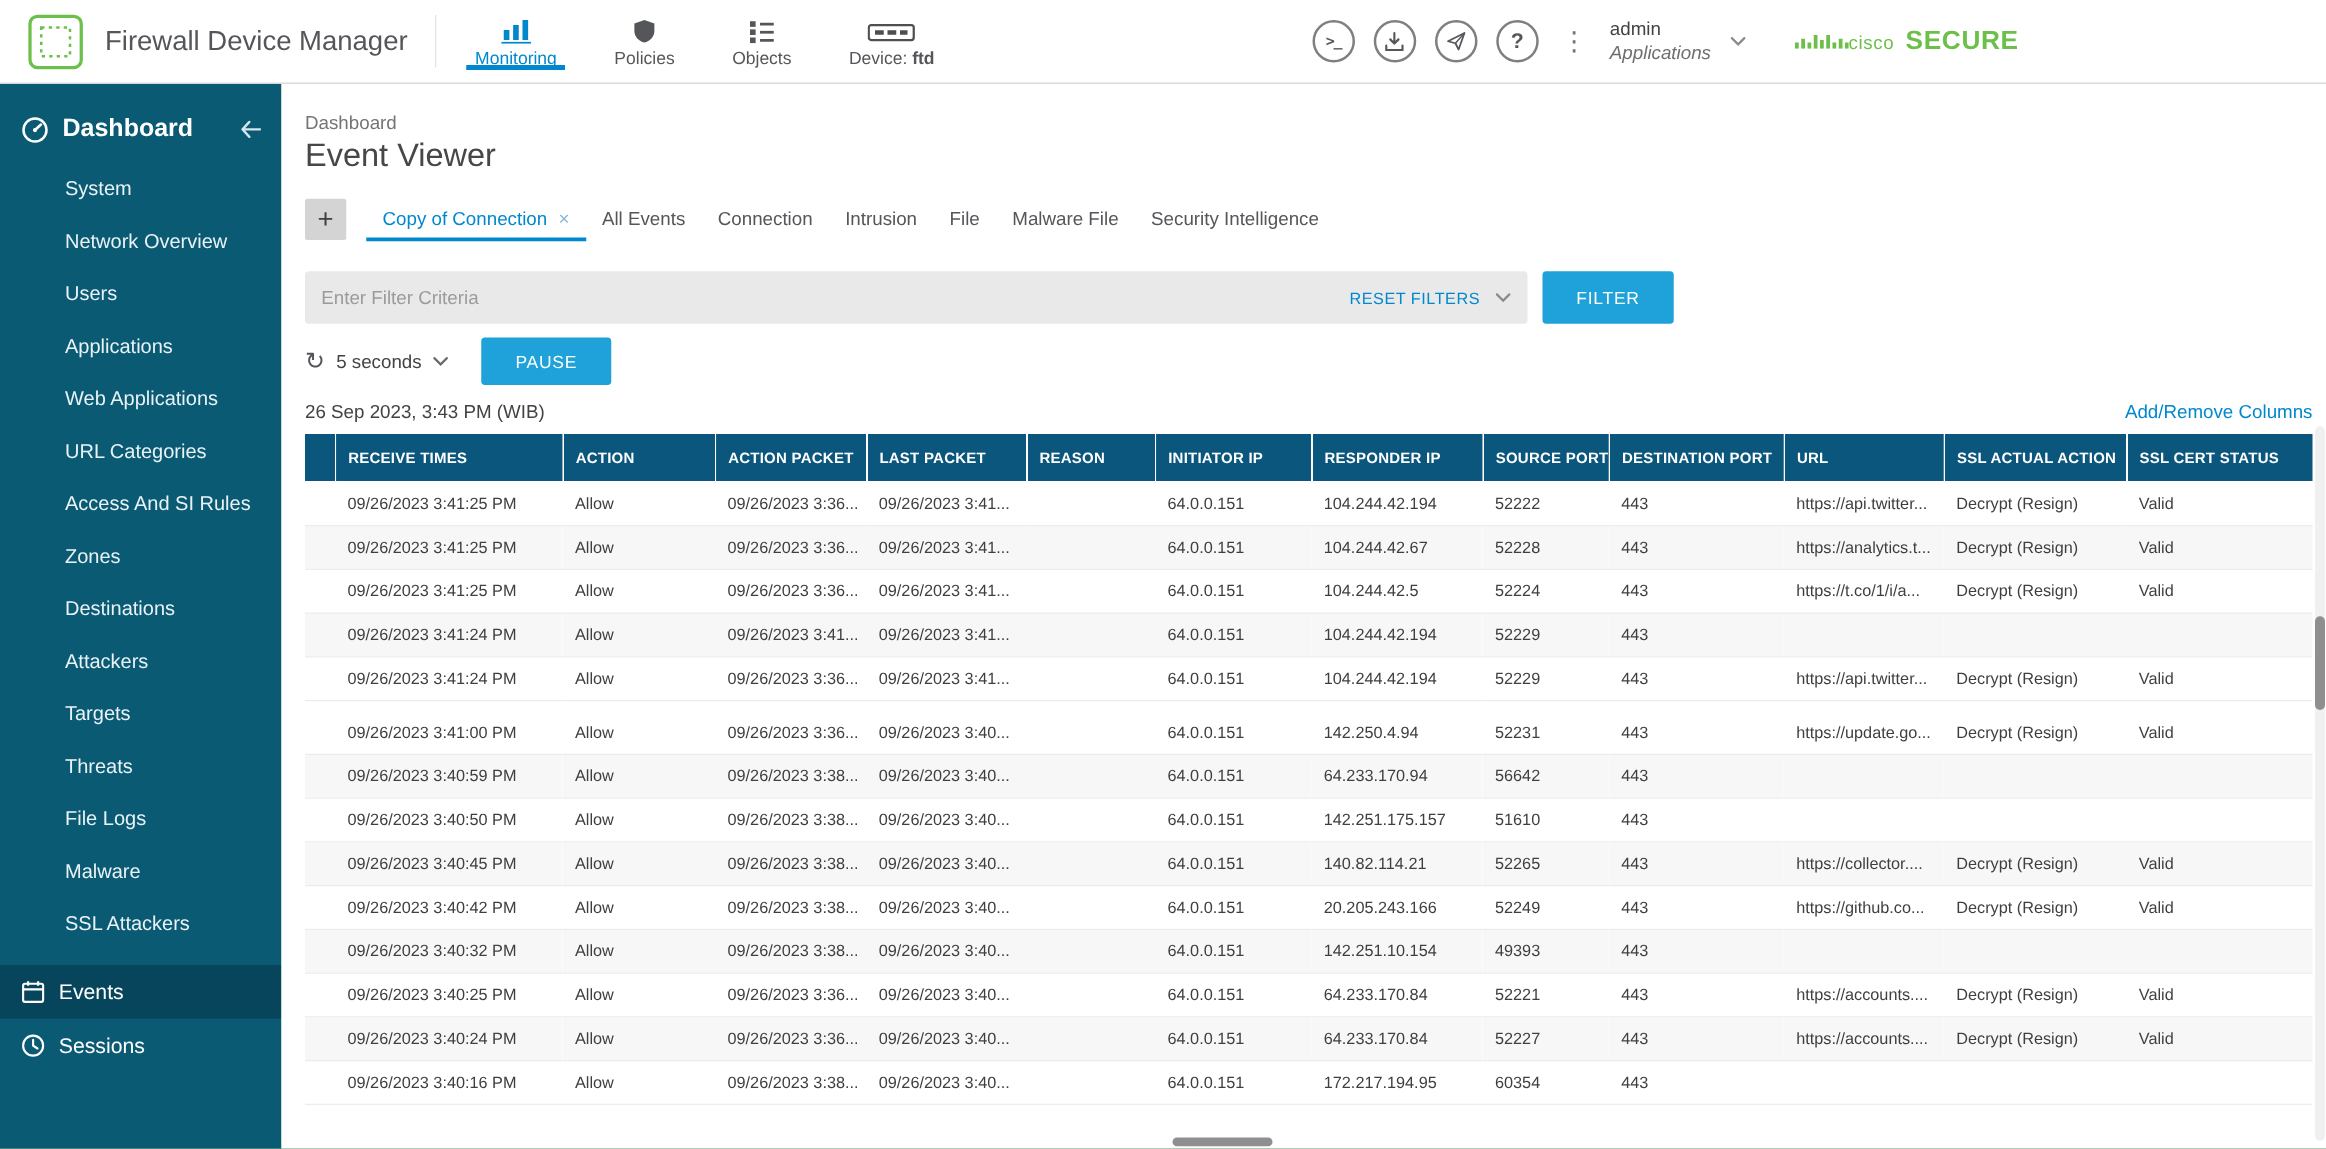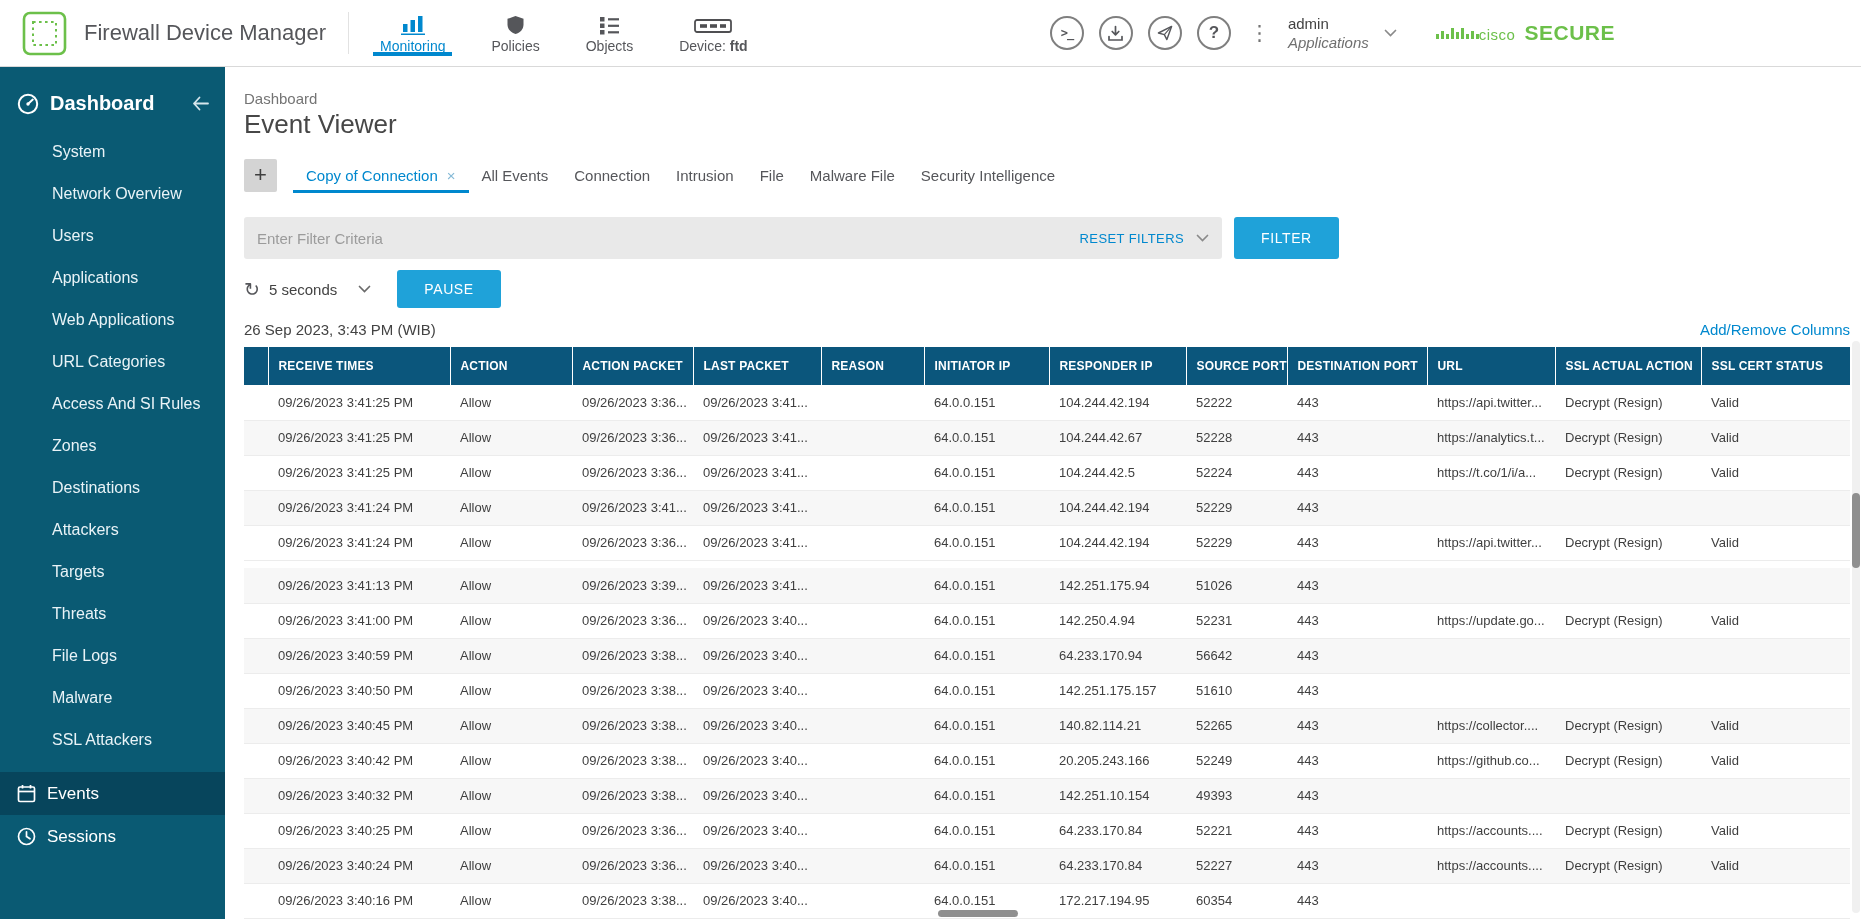--- a/index.html
+++ b/index.html
@@ -71,21 +71,21 @@
                       color: #434343; font-family: inherit; }
   .filter-box input::placeholder { color: #9b9b9b; }
   .reset-link { font-size: 13px; color: #0088ce; letter-spacing: 0.4px; white-space: nowrap;
                 cursor: pointer; margin: 0 12px 0 10px; }
   .btn-blue { height: 42px; padding: 0 27px; background: #1fa2d9; color: #fff; font-size: 14px;
               letter-spacing: 0.6px; border: none; border-radius: 3px; cursor: pointer; font-family: inherit; }
   .filter-btn { margin-left: 12px; }
 
   .refresh-row { display: flex; align-items: center; margin-top: 11px; }
   .refresh-glyph { font-size: 19px; color: #55565a; margin-right: 9px; cursor: pointer; }
-  .interval-label { font-size: 15px; color: #434343; margin-right: 21px; }
+  .interval-label { font-size: 15px; color: #434343; margin-right: 9px; }
   .pause-btn { margin-left: 26px; height: 38px; }
 
   .meta-row { display: flex; justify-content: space-between; align-items: center; margin-top: 13px; font-size: 15px; }
   .timestamp { color: #434343; }
   .columns-link { color: #0088ce; cursor: pointer; }
 
   .table-wrap { position: relative; margin-top: 9px; }
   table { width: 100%; border-collapse: collapse; table-layout: fixed; }
   thead th { background: #0b567c; color: #fff; font-size: 12px; font-weight: 700; text-align: left;
              padding: 12px 8px 12px 10px; border-right: 1px solid rgba(255,255,255,0.22);
@@ -429,35 +429,20 @@
               <td>104.244.42.194</td>
               <td>52229</td>
               <td>443</td>
               <td>https://api.twitter...</td>
               <td>Decrypt (Resign)</td>
               <td>Valid</td>
             </tr>
             <tr class="spacer-row">
               <td colspan="13"></td>
             </tr>
-            <tr class="even">
-              <td class="expand-cell"></td>
-              <td>09/26/2023 3:41:13 PM</td>
-              <td>Allow</td>
-              <td>09/26/2023 3:39...</td>
-              <td>09/26/2023 3:41...</td>
-              <td></td>
-              <td>64.0.0.151</td>
-              <td>142.251.175.94</td>
-              <td>51026</td>
-              <td>443</td>
-              <td></td>
-              <td></td>
-              <td></td>
-            </tr>
             <tr class="odd">
               <td class="expand-cell"></td>
               <td>09/26/2023 3:41:00 PM</td>
               <td>Allow</td>
               <td>09/26/2023 3:36...</td>
               <td>09/26/2023 3:40...</td>
               <td></td>
               <td>64.0.0.151</td>
               <td>142.250.4.94</td>
               <td>52231</td>

